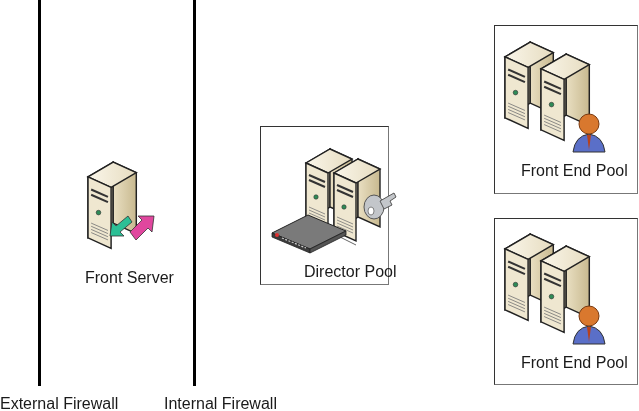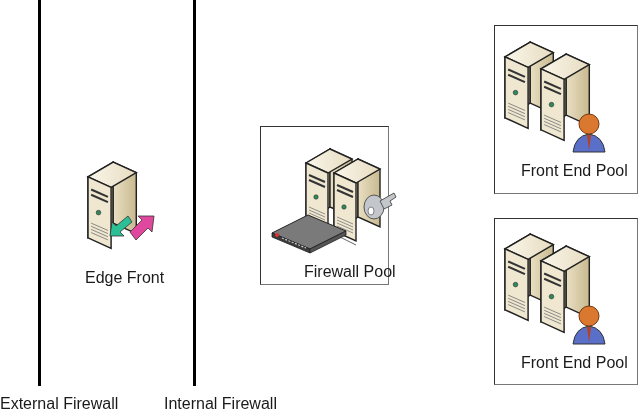--- a/index.html
+++ b/index.html
@@ -54,21 +54,21 @@
 
 <div>
   <svg style="left:88px; top:158px;" width="70" height="90">
     <g transform="translate(0,0) scale(1.05)">
       <use href="#server"></use>
     </g>
 
     <path d="M42,74 L54,62 L50,58 L66,58 L64,74 L60,70 L48,82 Z" fill="#e0479e" stroke="#333" stroke-width="0.8"></path>
     <path d="M44,64 L32,74 L36,78 L22,78 L24,64 L28,68 L40,58 Z" fill="#2bbf95" stroke="#333" stroke-width="0.8"></path>
   </svg>
-  <div class="caption" style="left:85px; top:269px;">Edge Front</div>
+  <div class="caption" style="left:85px; top:269px;">Front Server</div>
 </div>
 
 <div class="box" style="left:260px; top:126px; width:129px; height:159px;"></div>
 <svg style="left:270px; top:145px;" width="120" height="110">
   <g transform="translate(36,0)">
       <use href="#server"></use>
     </g>
   <g transform="translate(64,10)">
       <use href="#server"></use>
     </g>
@@ -82,21 +82,21 @@
     <circle cx="7" cy="90" r="2" fill="#e03030"></circle>
     <path d="M12,93 L36,103" stroke="#ccc" stroke-width="1.2" stroke-dasharray="2,1.5"></path>
   </g>
 
   <g>
     <ellipse cx="104" cy="62" rx="10" ry="12" fill="#c3c6ca" stroke="#555" stroke-width="1"></ellipse>
     <ellipse cx="101" cy="66" rx="3" ry="4" fill="#fff" stroke="#666" stroke-width="0.8"></ellipse>
     <path d="M110,56 L124,48 L126,52 L120,56 L122,60 L114,64 Z" fill="#c3c6ca" stroke="#555" stroke-width="1"></path>
   </g>
 </svg>
-<div class="caption" style="left:304px; top:263px;">Firewall Pool</div>
+<div class="caption" style="left:304px; top:263px;">Director Pool</div>
 
 <div class="box" style="left:494px; top:25px; width:144px; height:169px;"></div>
 <svg style="left:505px; top:38px;" width="120" height="110">
   <g transform="translate(0,0) scale(1.05)">
       <use href="#server"></use>
     </g>
   <g transform="translate(36,12) scale(1.05)">
       <use href="#server"></use>
     </g>
   <g>

